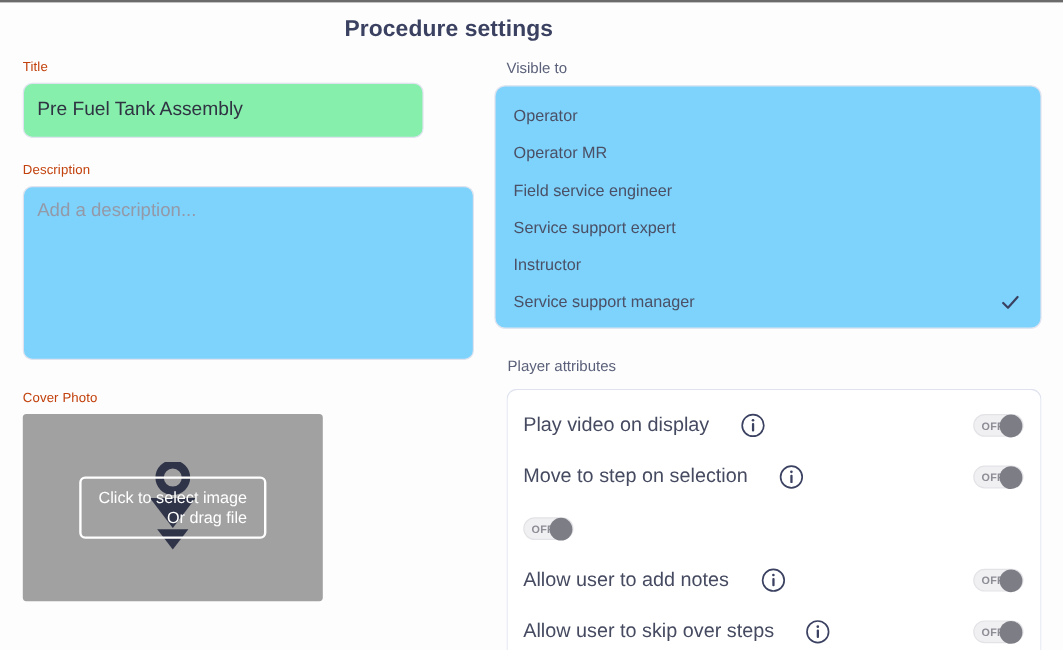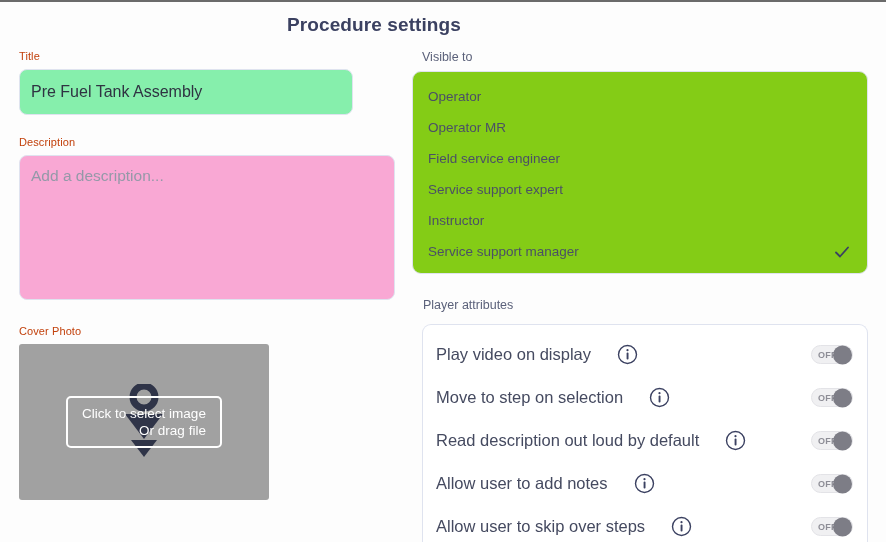--- a/index.html
+++ b/index.html
@@ -65,21 +65,21 @@
     outline: none;
   }
 
   .desc-block { margin-top: 21px; }
 
   .desc-input {
     width: 376px;
     height: 145px;
     border: 1px solid #dfe3ef;
     border-radius: 8px;
-    background: #f9a8d4;
+    background: #7dd3fc;
     font-family: "Liberation Sans", sans-serif;
     font-size: 15.5px;
     color: #2f3342;
     padding: 11px;
     resize: none;
     outline: none;
   }
   .desc-input::placeholder { color: #9499a8; }
 
   .cover-block { margin-top: 21px; }
@@ -131,21 +131,21 @@
     font-size: 12.5px;
     color: #5b617a;
     margin-bottom: 7px;
     padding-left: 10px;
   }
 
   .visible-panel {
     width: 456px;
     border: 1px solid #dfe3ef;
     border-radius: 9px;
-    background: #84cc16;
+    background: #7dd3fc;
     padding: 9px 0 6px 0;
   }
 
   .visible-row {
     display: flex;
     align-items: center;
     justify-content: space-between;
     height: 31px;
     padding: 0 16px 0 15px;
     cursor: pointer;
@@ -342,28 +342,20 @@
           <rect x="9.6" y="8.6" width="1.9" height="7" rx="0.8" fill="#3b4161"></rect>
         </svg>
       </div>
       <div class="toggle">
         <span class="toggle-text">OFF</span>
         <span class="toggle-knob"></span>
       </div>
     </div>
 
     <div class="attr-row">
-      <div class="attr-left">
-        <span class="attr-label">Read description out loud by default</span>
-        <svg class="info-icon" viewBox="0 0 21 21">
-          <circle cx="10.5" cy="10.5" r="9" fill="none" stroke="#3b4161" stroke-width="1.4"></circle>
-          <circle cx="10.5" cy="6.2" r="1.1" fill="#3b4161"></circle>
-          <rect x="9.6" y="8.6" width="1.9" height="7" rx="0.8" fill="#3b4161"></rect>
-        </svg>
-      </div>
       <div class="toggle">
         <span class="toggle-text">OFF</span>
         <span class="toggle-knob"></span>
       </div>
     </div>
 
     <div class="attr-row">
       <div class="attr-left">
         <span class="attr-label">Allow user to add notes</span>
         <svg class="info-icon" viewBox="0 0 21 21">

